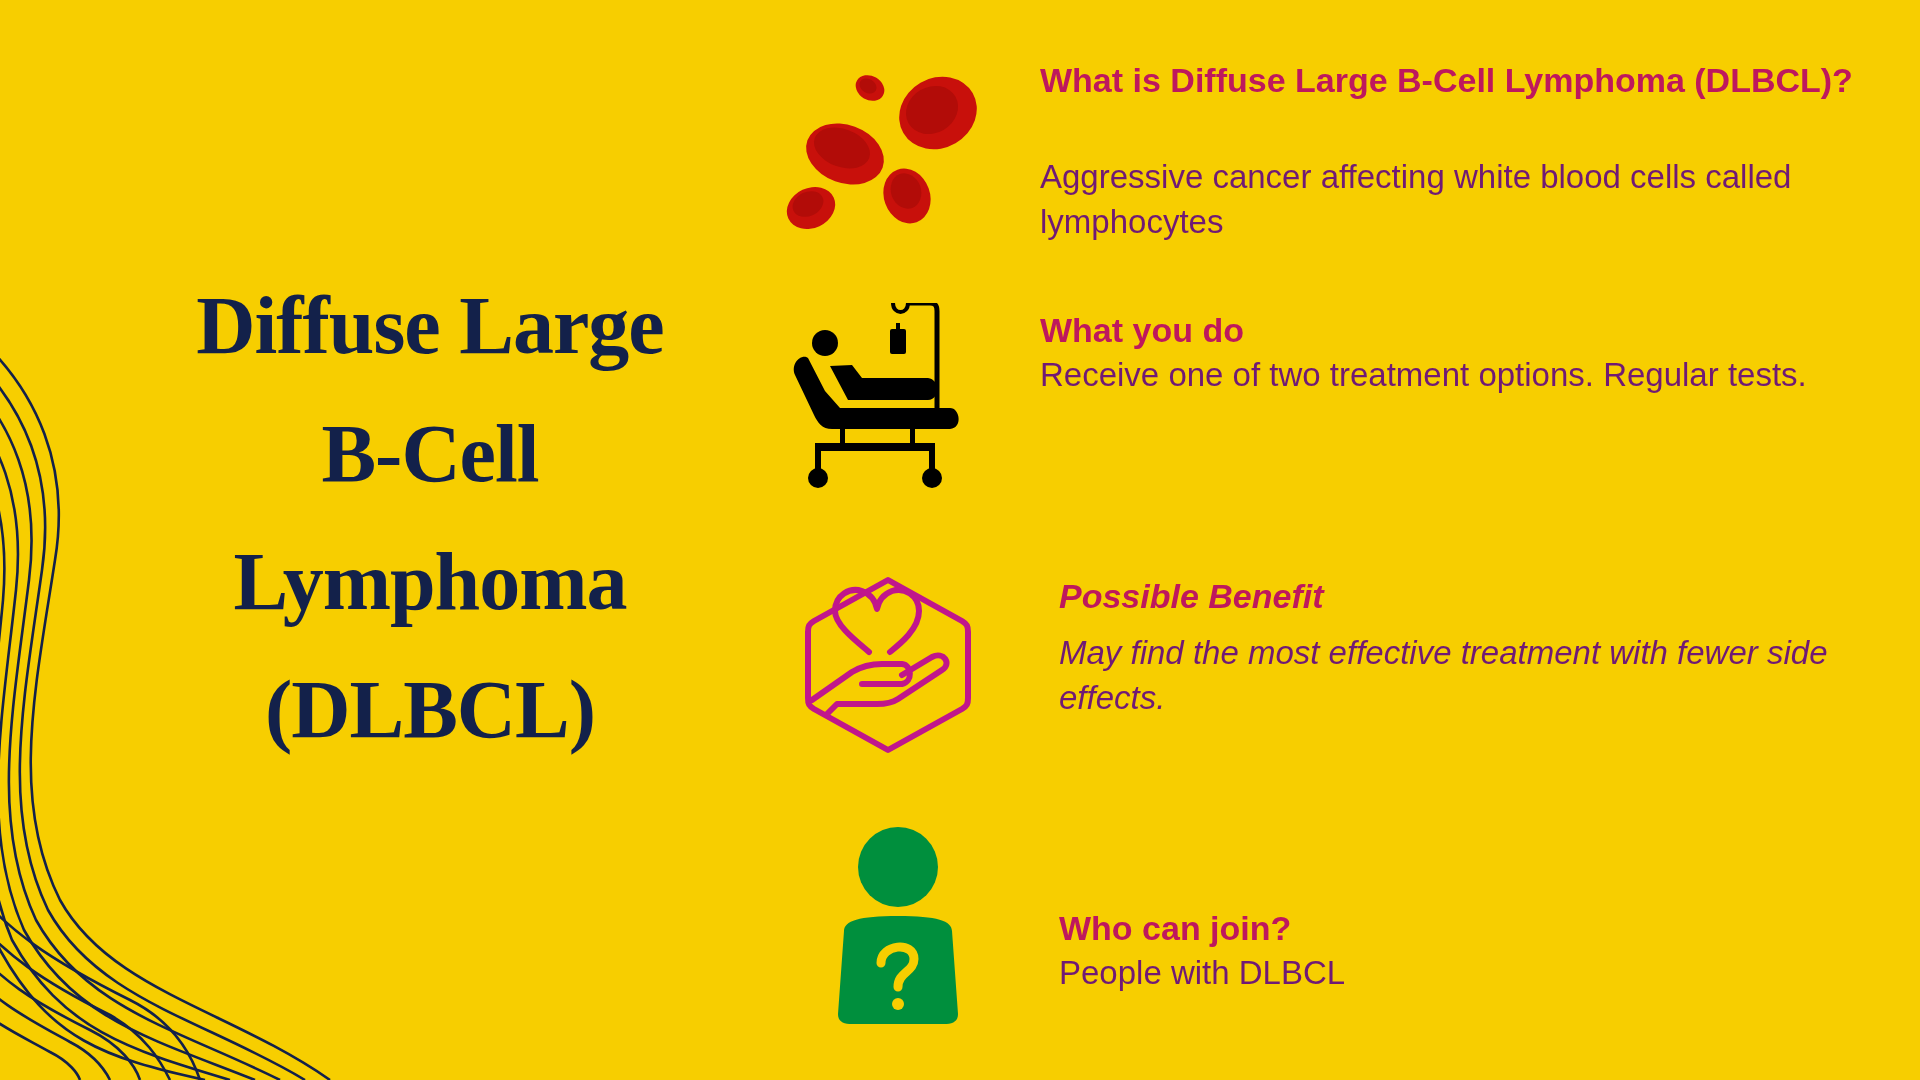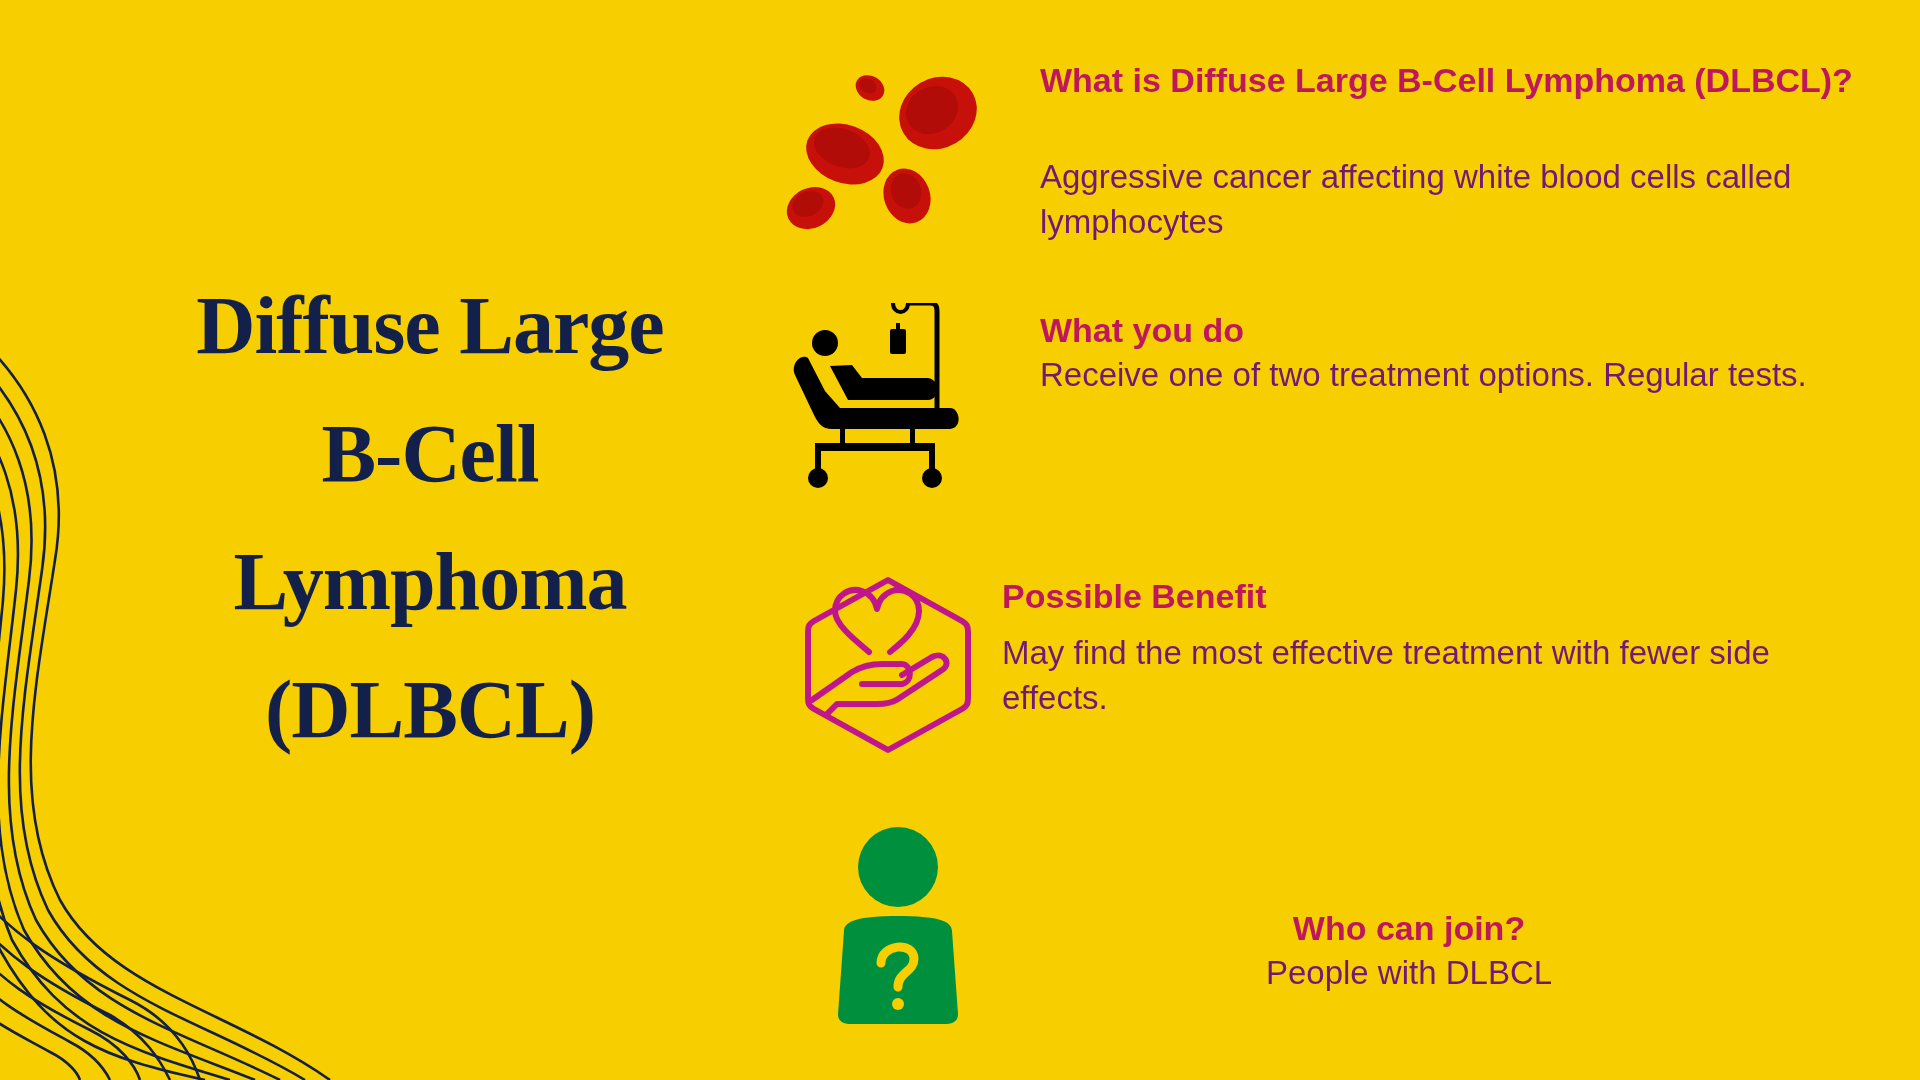--- a/index.html
+++ b/index.html
@@ -110,21 +110,21 @@
 <div class="block" style="left:1040px;top:58px;width:820px;">
   <h2>What is Diffuse Large B-Cell Lymphoma (DLBCL)?</h2>
   <p style="margin-top:52px;width:780px;">Aggressive cancer affecting white blood cells called lymphocytes</p>
 </div>
 
 <div class="block" style="left:1040px;top:308px;width:820px;">
   <h2>What you do</h2>
   <p style="">Receive one of two treatment options. Regular tests.</p>
 </div>
 
-<div class="block" style="left:1002px;top:574px;width:820px;">
+<div class="block" style="left:1059px;top:574px;width:820px;font-style:italic;">
   <h2>Possible Benefit</h2>
   <p style="margin-top:12px;width:820px;">May find the most effective treatment with fewer side effects.</p>
 </div>
 
-<div class="block" style="left:1059px;top:906px;width:700px;text-align:center;">
+<div class="block" style="left:1059px;top:906px;width:700px;">
   <h2>Who can join?</h2>
   <p style="">People with DLBCL</p>
 </div>
 
 </body></html>

